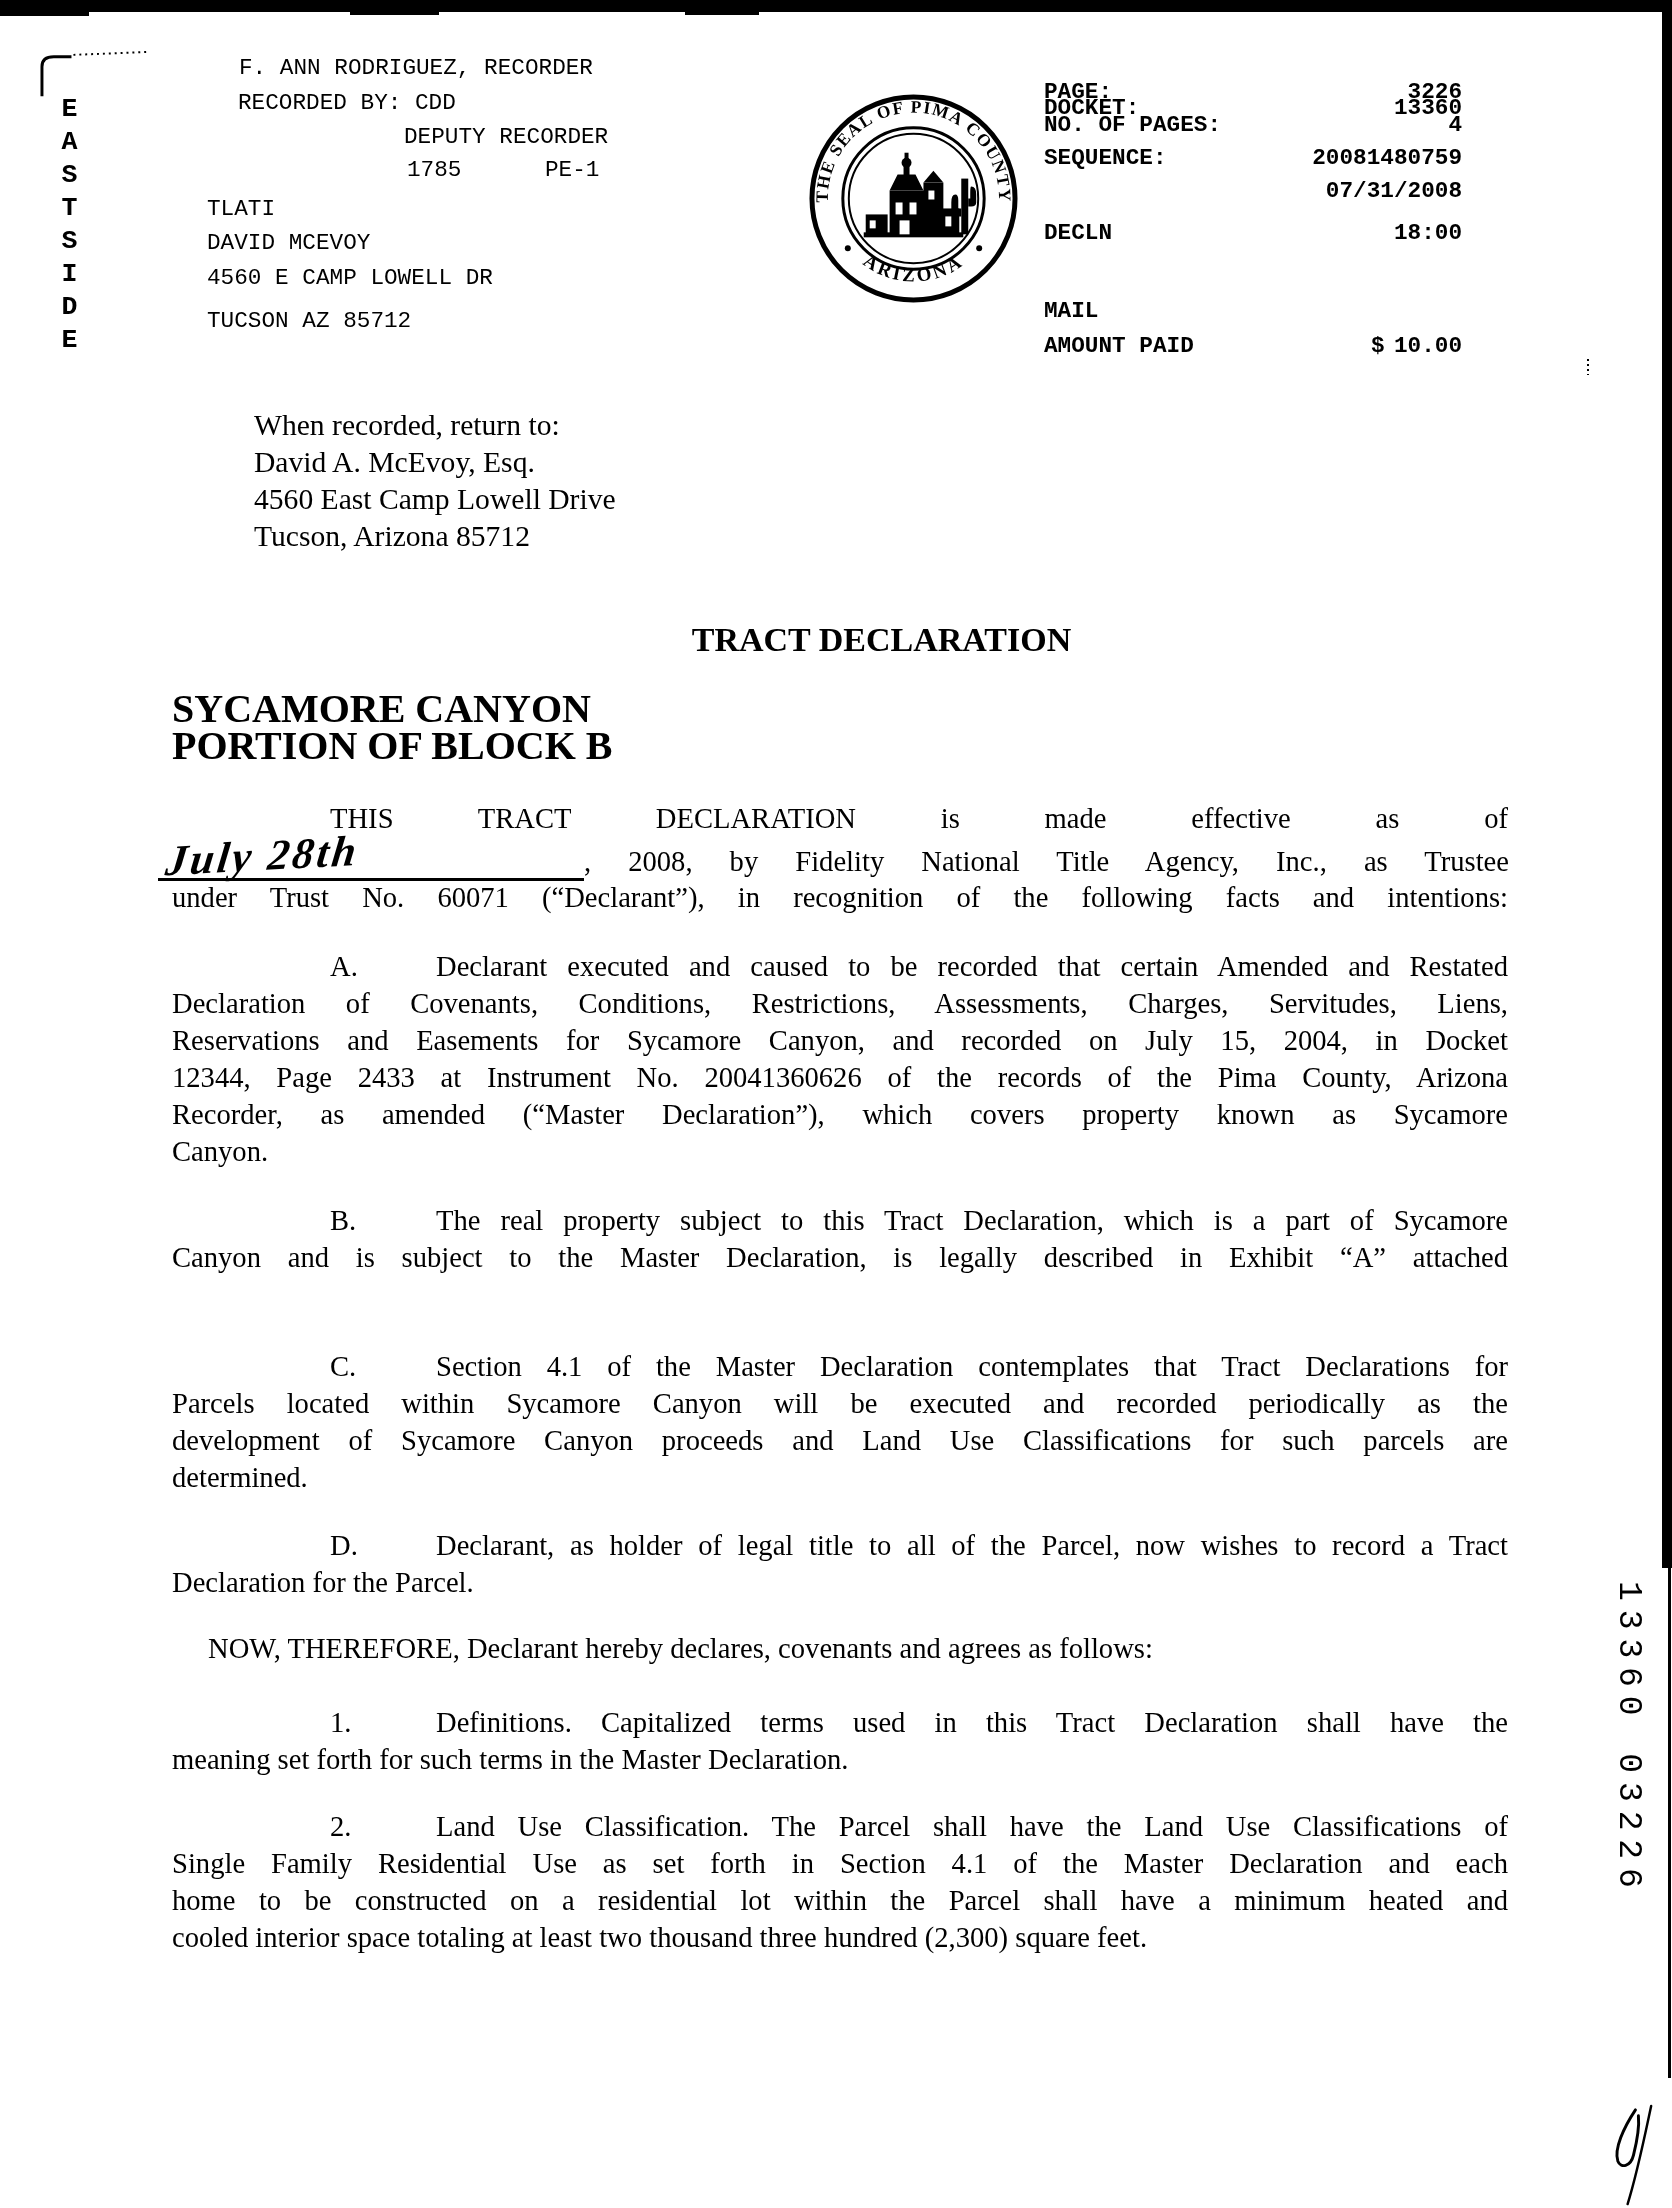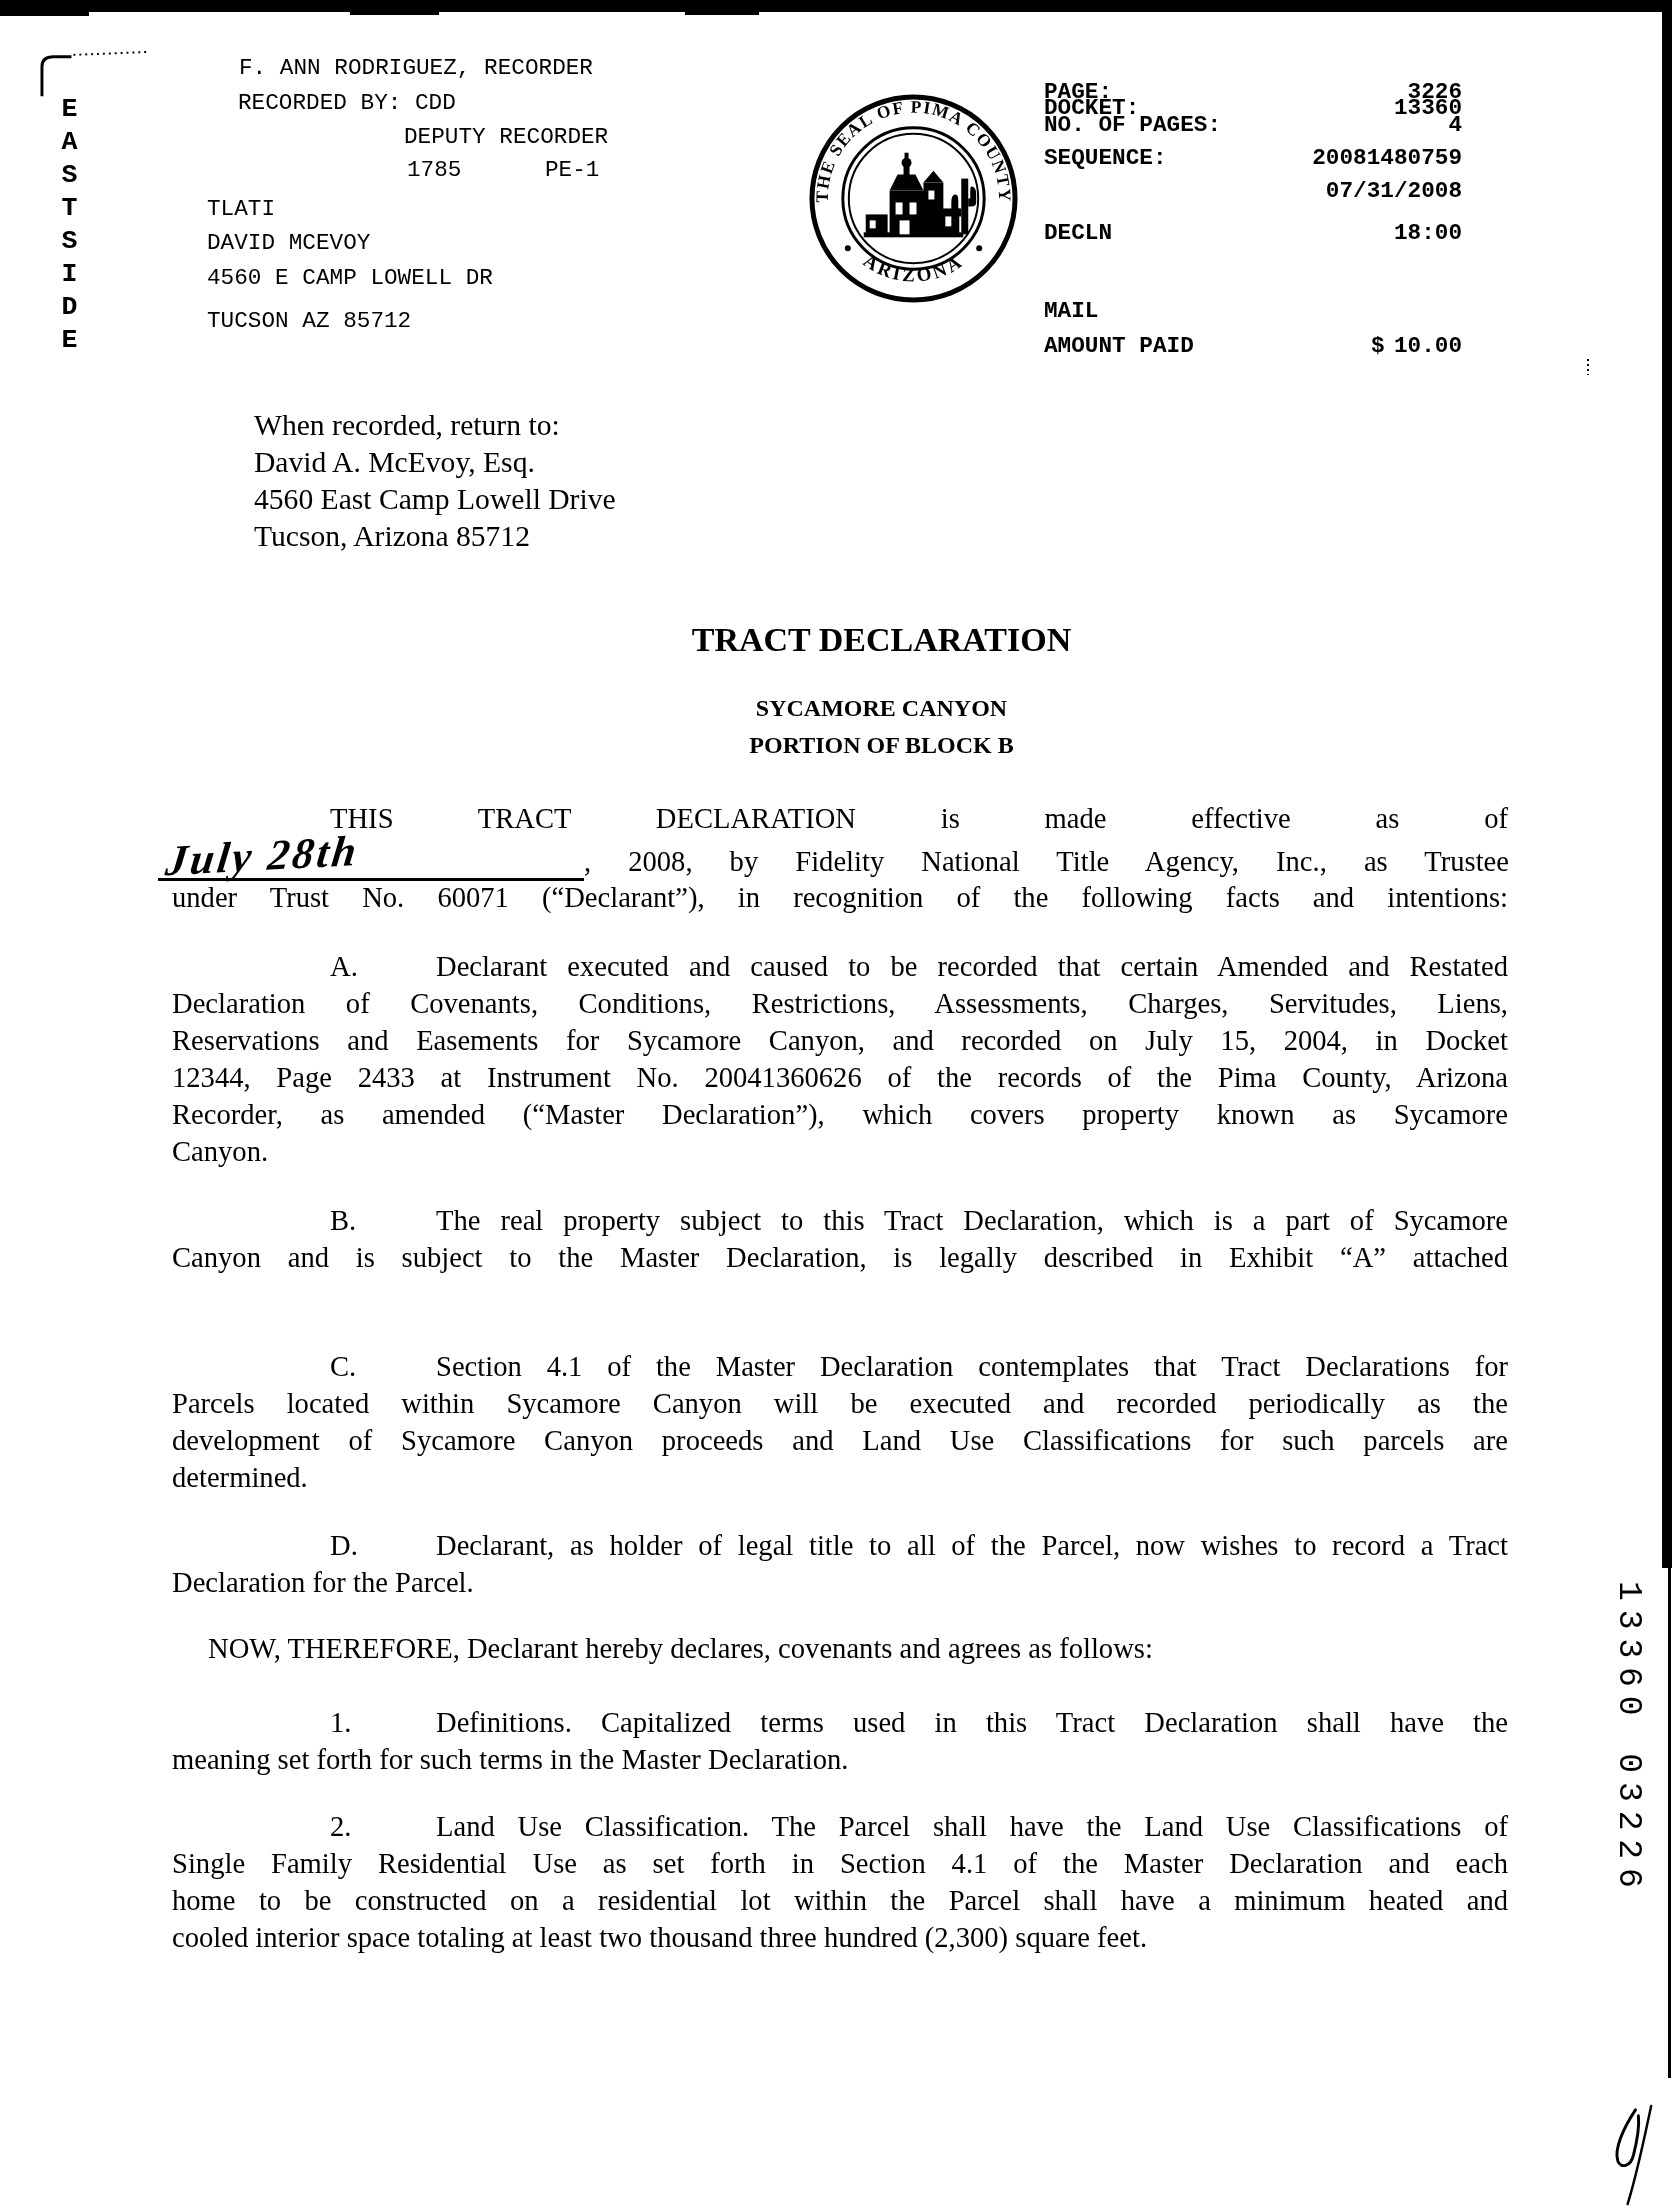--- a/index.html
+++ b/index.html
@@ -30,22 +30,22 @@
   .docket .dlabel{position:absolute;left:0;white-space:pre;}
   .docket .dvalue{position:absolute;right:0;white-space:pre;}
   .docket .dcur{position:absolute;left:327px;}
   
   .seal{position:absolute;left:806px;top:91px;width:215px;height:215px;}
   
   .return-block{position:absolute;left:254px;top:407px;font-size:29.6px;line-height:37px;}
   
   .title-main{position:absolute;left:172px;top:621px;width:1419px;text-align:center;
     font-weight:bold;font-size:34px;}
-  .title-sub{position:absolute;left:172px;top:690px;width:1419px;text-align:center;
-    font-weight:bold;font-size:24px;line-height:37px;}
+  .title-sub{position:absolute;left:172px;top:690px;width:1419px;
+    font-weight:bold;font-size:40px;line-height:37px;}
   
   .para{position:absolute;left:172px;width:1336px;font-size:28.6px;line-height:37px;}
   .pline{height:37px;}
   .just{text-align:justify;text-align-last:justify;}
   .end{text-align:left;text-align-last:left;}
   .first{text-indent:158px;}
   .now-indent{text-indent:36px;}
   .plabel{display:inline-block;width:106px;text-indent:0;}
   .intro-l1{position:absolute;left:172px;top:800px;width:1336px;font-size:28.6px;line-height:37px;
     text-indent:158px;text-align:justify;text-align-last:justify;}

